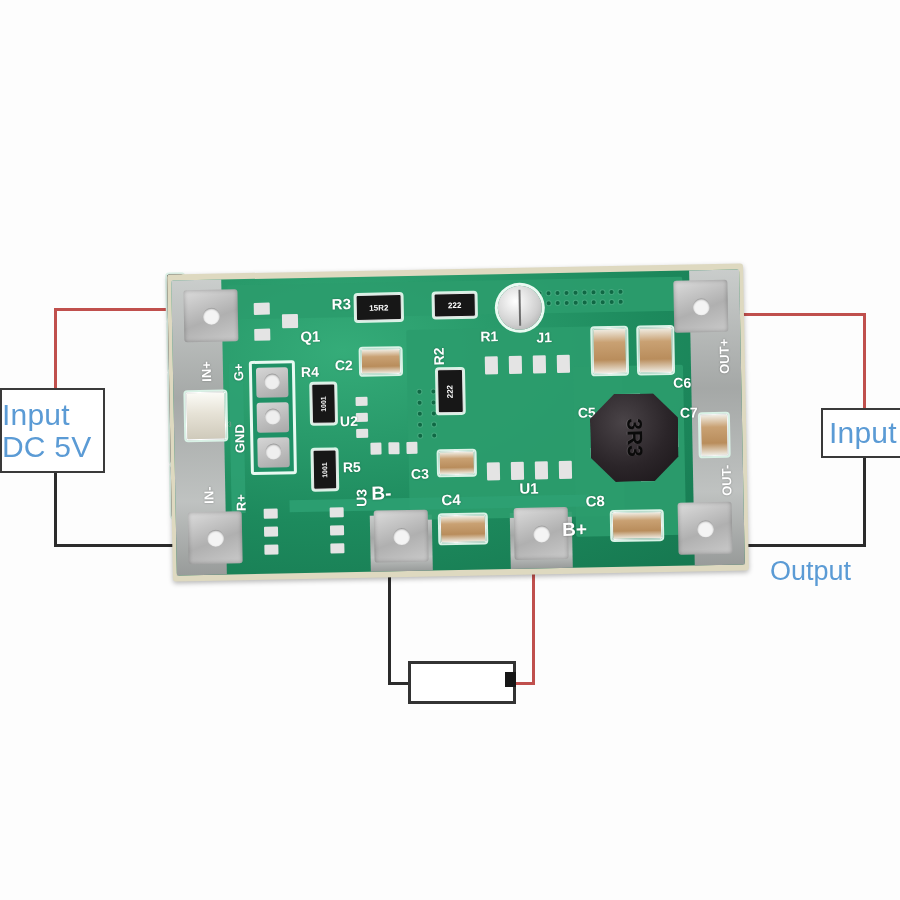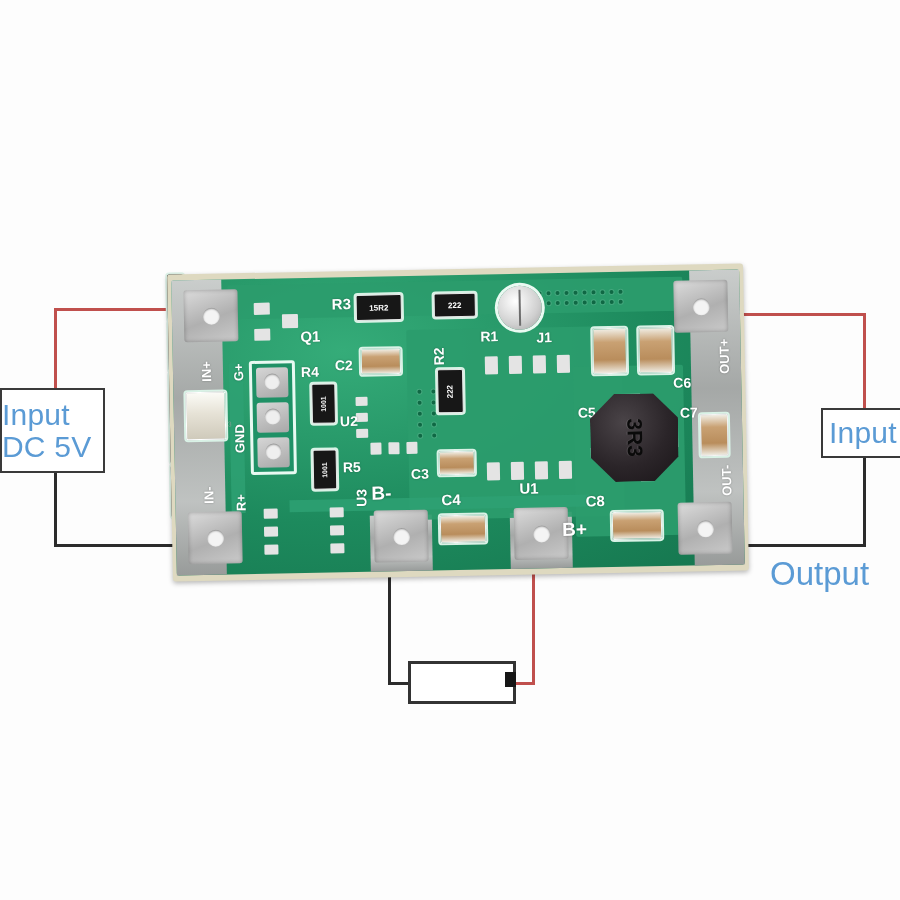--- a/index.html
+++ b/index.html
@@ -183,21 +183,21 @@
 
   <div class="labelbox" style="left:0px;top:388px;width:101px;height:81px;font-size:30px;">
     <span>Input</span>
     <span>DC 5V</span>
   </div>
 
   <div class="labelbox" style="left:821px;top:408px;width:100px;height:50px;font-size:30px;align-items:flex-start;padding-left:6px;box-sizing:border-box;">
     <span>Input</span>
   </div>
 
-  <div class="freetext" style="left:770px;top:556px;font-size:33px;text-align:left;">
+  <div class="freetext" style="left:770px;top:556px;font-size:27px;text-align:left;">
     <span>Output</span>
   </div>
 
 
   <div id="pcb">
     <div class="pcb-edge"></div>
     <div class="pcb-green"></div>
 
     <div class="silverband left"></div>
     <div class="silverband right"></div>

